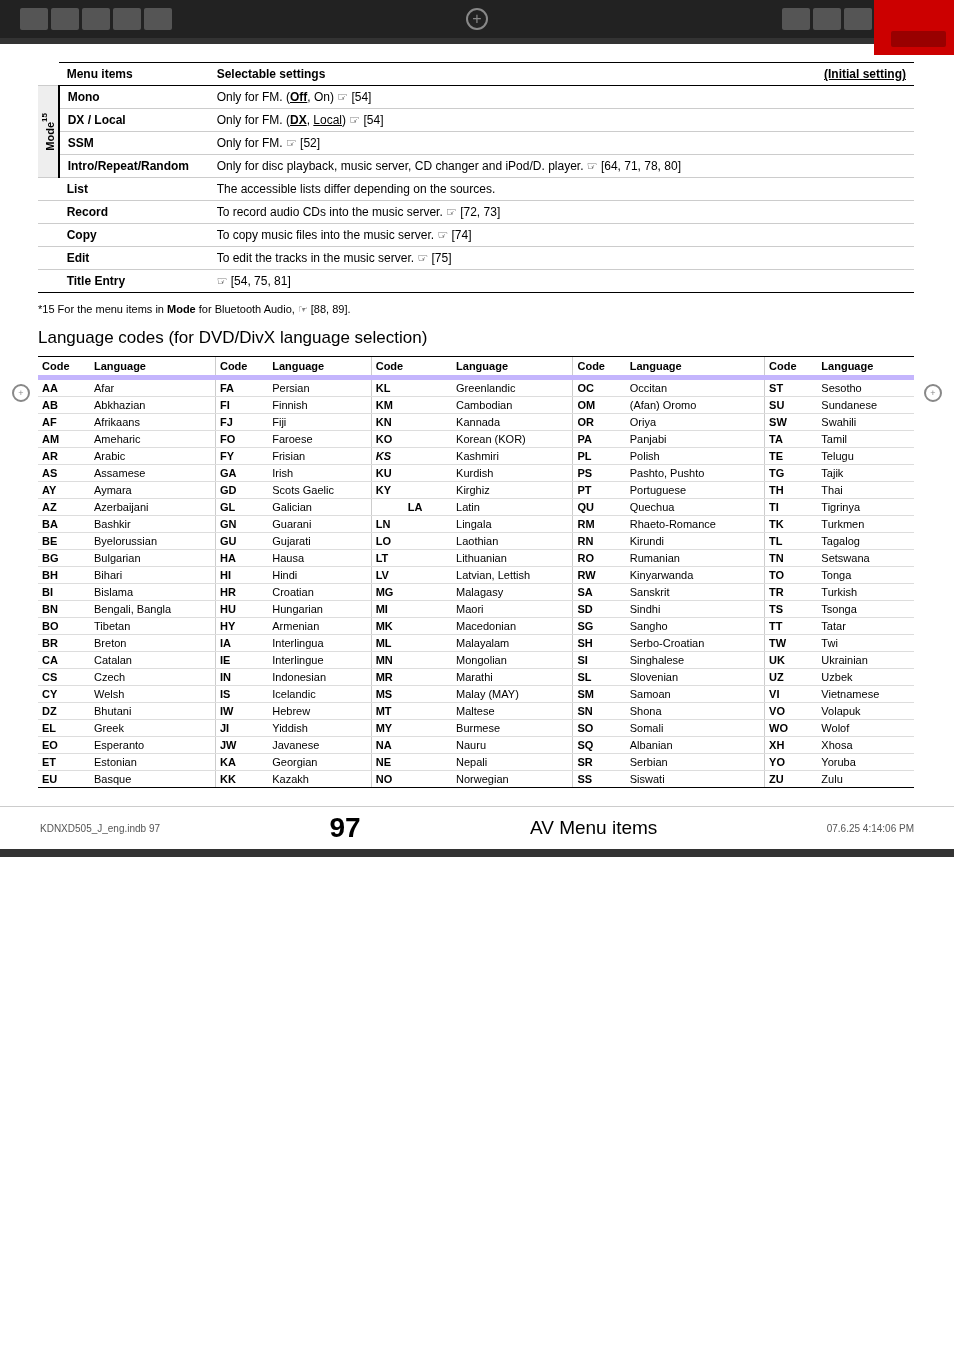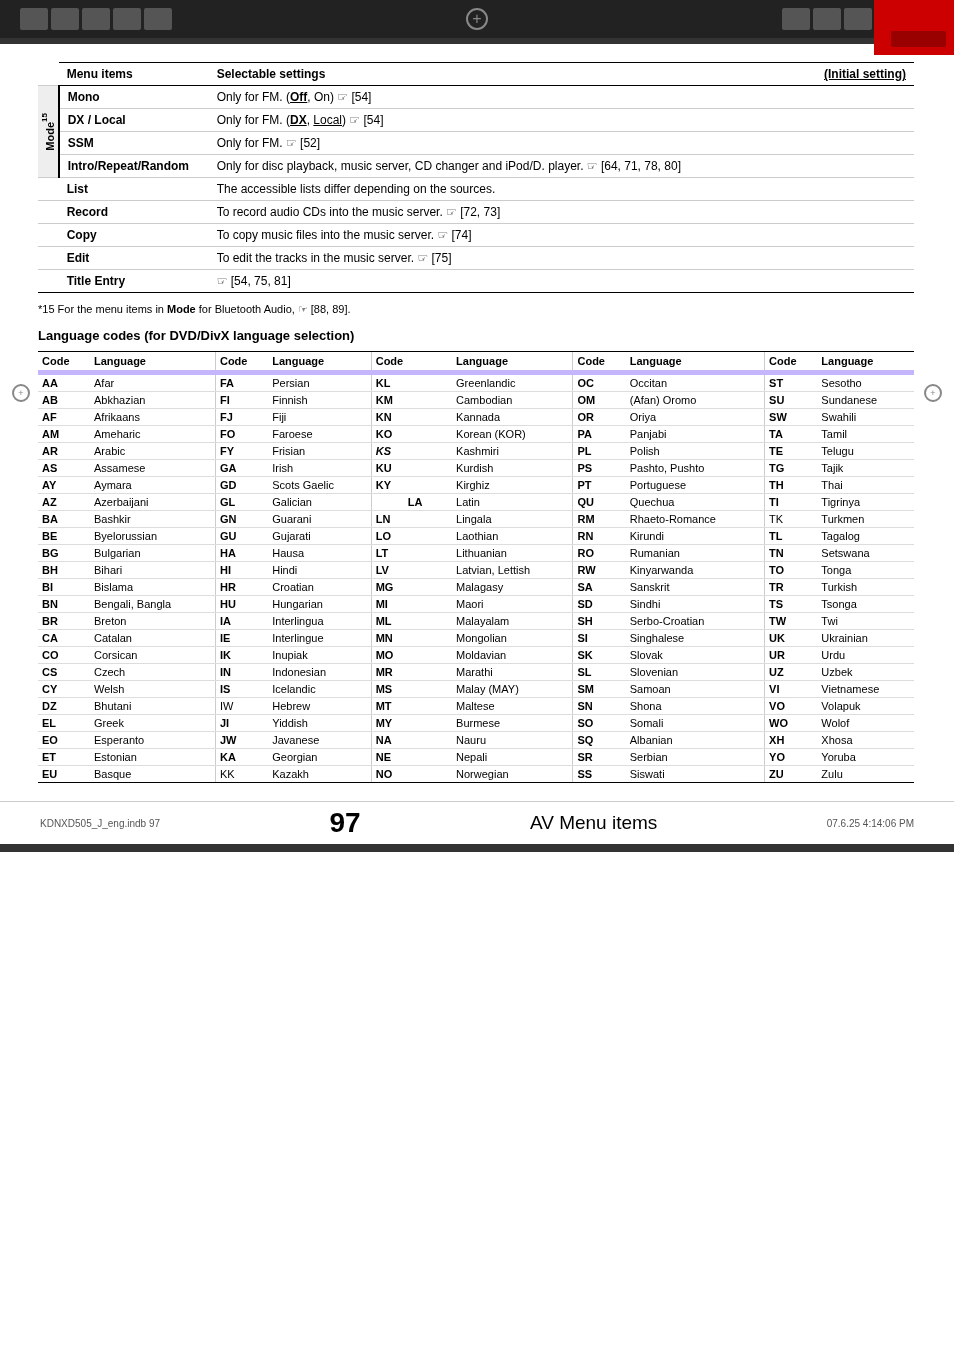--- a/index.html
+++ b/index.html
@@ -88,22 +88,22 @@
     .col-menu { width: 140px; font-weight: bold; }
 
     
     .footnote {
       font-size: 11px;
       margin-bottom: 15px;
     }
 
     
     .lang-title {
-      font-weight: bold;
-      font-size: 13px;
+      font-weight: normal;
+      font-size: 17px;
       margin-bottom: 8px;
     }
 
     
     .lang-table {
       width: 100%;
       border-collapse: collapse;
       font-size: 11px;
     }
     .lang-table th {
@@ -354,21 +354,21 @@
         </tr>
         <tr>
           <td class="code" style="font-weight: bold;">BA</td>
           <td>Bashkir</td>
           <td class="code col-sep" style="font-weight: bold;">GN</td>
           <td>Guarani</td>
           <td class="code col-sep" style="font-weight: bold;">LN</td>
           <td>Lingala</td>
           <td class="code col-sep" style="font-weight: bold;">RM</td>
           <td>Rhaeto-Romance</td>
-          <td class="code col-sep" style="font-weight: normal;">TK</td>
+          <td class="code col-sep" style="font-weight: bold;">TK</td>
           <td>Turkmen</td>
         </tr>
         <tr>
           <td class="code" style="font-weight: bold;">BE</td>
           <td>Byelorussian</td>
           <td class="code col-sep" style="font-weight: bold;">GU</td>
           <td>Gujarati</td>
           <td class="code col-sep" style="font-weight: bold;">LO</td>
           <td>Laothian</td>
           <td class="code col-sep" style="font-weight: bold;">RN</td>
@@ -418,20 +418,32 @@
           <td class="code col-sep" style="font-weight: bold;">HU</td>
           <td>Hungarian</td>
           <td class="code col-sep" style="font-weight: bold;">MI</td>
           <td>Maori</td>
           <td class="code col-sep" style="font-weight: bold;">SD</td>
           <td>Sindhi</td>
           <td class="code col-sep" style="font-weight: bold;">TS</td>
           <td>Tsonga</td>
         </tr>
         <tr>
+          <td class="code" style="font-weight: bold;">BO</td>
+          <td>Tibetan</td>
+          <td class="code col-sep" style="font-weight: bold;">HY</td>
+          <td>Armenian</td>
+          <td class="code col-sep" style="font-weight: bold;">MK</td>
+          <td>Macedonian</td>
+          <td class="code col-sep" style="font-weight: bold;">SG</td>
+          <td>Sangho</td>
+          <td class="code col-sep" style="font-weight: bold;">TT</td>
+          <td>Tatar</td>
+        </tr>
+        <tr>
           <td class="code" style="font-weight: bold;">BR</td>
           <td>Breton</td>
           <td class="code col-sep" style="font-weight: bold;">IA</td>
           <td>Interlingua</td>
           <td class="code col-sep" style="font-weight: bold;">ML</td>
           <td>Malayalam</td>
           <td class="code col-sep" style="font-weight: bold;">SH</td>
           <td>Serbo-Croatian</td>
           <td class="code col-sep" style="font-weight: bold;">TW</td>
           <td>Twi</td>
@@ -442,32 +454,20 @@
           <td class="code col-sep" style="font-weight: bold;">IE</td>
           <td>Interlingue</td>
           <td class="code col-sep" style="font-weight: bold;">MN</td>
           <td>Mongolian</td>
           <td class="code col-sep" style="font-weight: bold;">SI</td>
           <td>Singhalese</td>
           <td class="code col-sep" style="font-weight: bold;">UK</td>
           <td>Ukrainian</td>
         </tr>
         <tr>
-          <td class="code" style="font-weight: bold;">CO</td>
-          <td>Corsican</td>
-          <td class="code col-sep" style="font-weight: bold;">IK</td>
-          <td>Inupiak</td>
-          <td class="code col-sep" style="font-weight: bold;">MO</td>
-          <td>Moldavian</td>
-          <td class="code col-sep" style="font-weight: bold;">SK</td>
-          <td>Slovak</td>
-          <td class="code col-sep" style="font-weight: bold;">UR</td>
-          <td>Urdu</td>
-        </tr>
-        <tr>
           <td class="code" style="font-weight: bold;">CS</td>
           <td>Czech</td>
           <td class="code col-sep" style="font-weight: bold;">IN</td>
           <td>Indonesian</td>
           <td class="code col-sep" style="font-weight: bold;">MR</td>
           <td>Marathi</td>
           <td class="code col-sep" style="font-weight: bold;">SL</td>
           <td>Slovenian</td>
           <td class="code col-sep" style="font-weight: bold;">UZ</td>
           <td>Uzbek</td>
@@ -480,21 +480,21 @@
           <td class="code col-sep" style="font-weight: bold;">MS</td>
           <td>Malay (MAY)</td>
           <td class="code col-sep" style="font-weight: bold;">SM</td>
           <td>Samoan</td>
           <td class="code col-sep" style="font-weight: bold;">VI</td>
           <td>Vietnamese</td>
         </tr>
         <tr>
           <td class="code" style="font-weight: bold;">DZ</td>
           <td>Bhutani</td>
-          <td class="code col-sep" style="font-weight: normal; margin-left: 8px;">IW</td>
+          <td class="code col-sep" style="font-weight: bold; margin-left: 8px;">IW</td>
           <td>Hebrew</td>
           <td class="code col-sep" style="font-weight: bold;">MT</td>
           <td>Maltese</td>
           <td class="code col-sep" style="font-weight: bold;">SN</td>
           <td>Shona</td>
           <td class="code col-sep" style="font-weight: bold;">VO</td>
           <td>Volapuk</td>
         </tr>
         <tr>
           <td class="code" style="font-weight: bold;">EL</td>
@@ -528,21 +528,21 @@
           <td class="code col-sep" style="font-weight: bold;">NE</td>
           <td>Nepali</td>
           <td class="code col-sep" style="font-weight: bold;">SR</td>
           <td>Serbian</td>
           <td class="code col-sep" style="font-weight: bold;">YO</td>
           <td>Yoruba</td>
         </tr>
         <tr>
           <td class="code" style="font-weight: bold;">EU</td>
           <td>Basque</td>
-          <td class="code col-sep" style="font-weight: normal;">KK</td>
+          <td class="code col-sep" style="font-weight: bold;">KK</td>
           <td>Kazakh</td>
           <td class="code col-sep" style="font-weight: bold;">NO</td>
           <td>Norwegian</td>
           <td class="code col-sep" style="font-weight: bold;">SS</td>
           <td>Siswati</td>
           <td class="code col-sep" style="font-weight: bold;">ZU</td>
           <td>Zulu</td>
         </tr>
       </tbody>
   </table>

